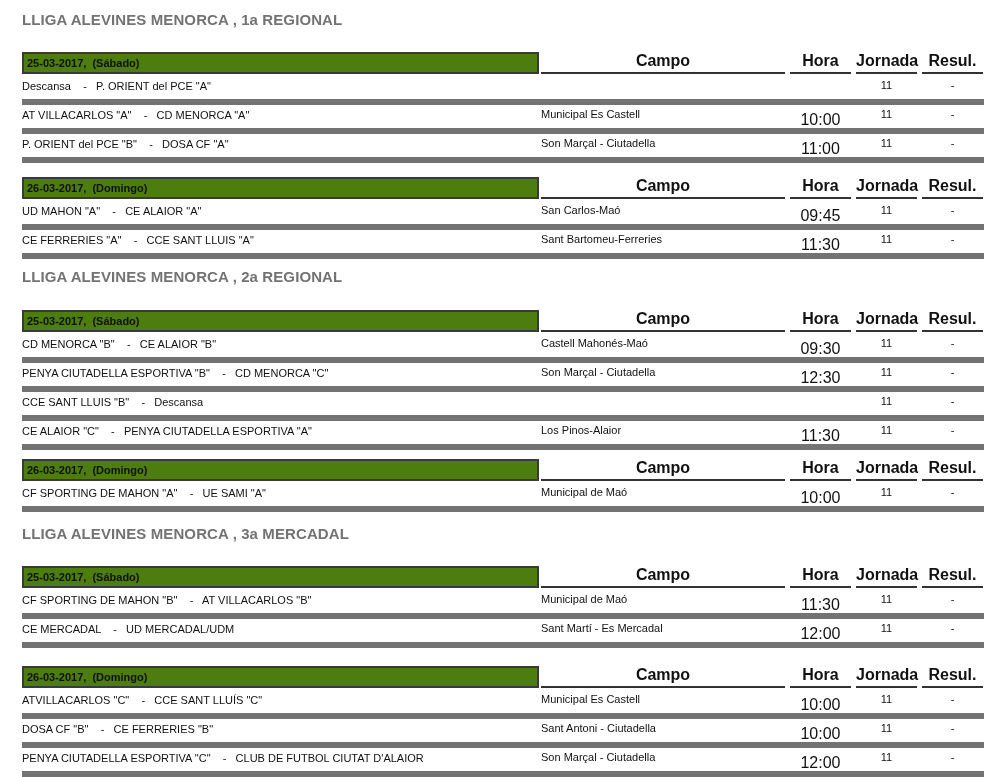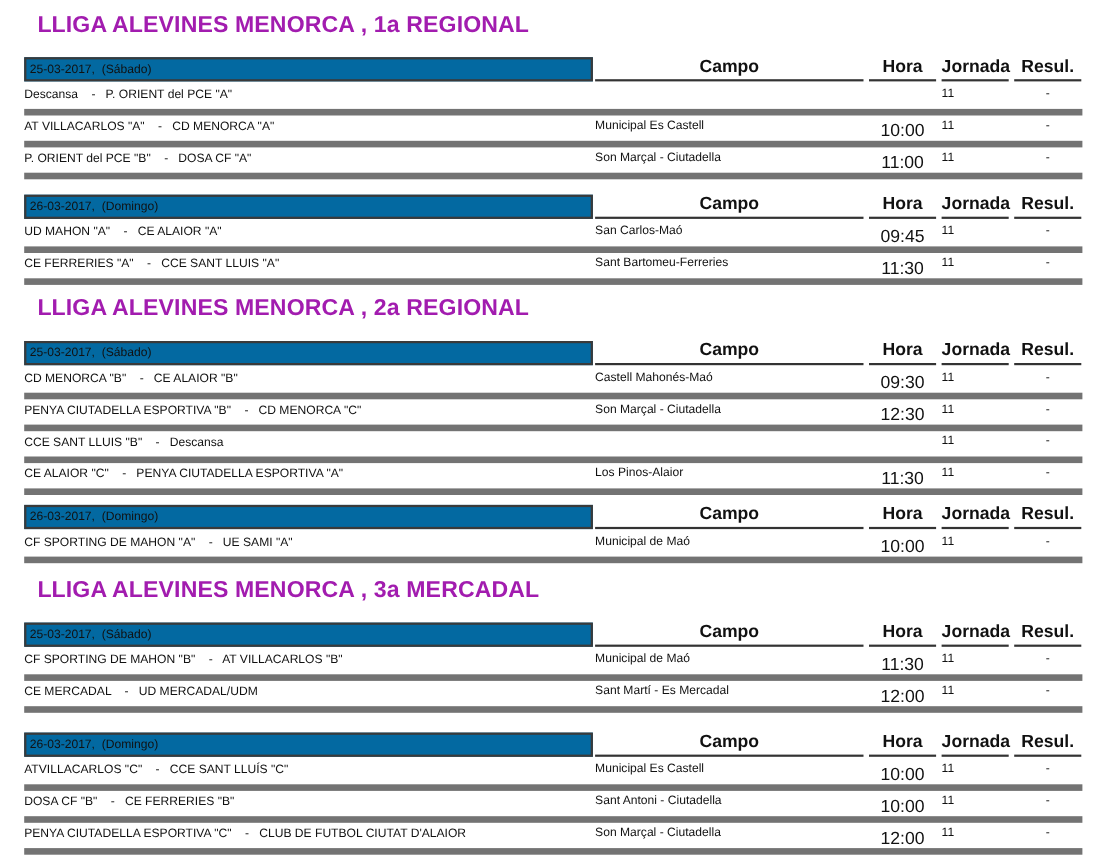--- a/index.html
+++ b/index.html
@@ -1,49 +1,49 @@
 <!DOCTYPE html>
 <html><head>
   <meta charset="utf-8">
   <style>
     html, body { margin: 0; padding: 0; background: #ffffff; }
     body {
       width: 1000px; height: 777px; overflow: hidden; position: relative;
       font-family: "Liberation Sans", sans-serif; color: #111;
     }
     .league-title {
-      position: absolute; left: 34px;
-      font-size: 21px; font-weight: bold; letter-spacing: 0.1px;
-      color: #a21caf; white-space: nowrap;
+      position: absolute; left: 22px;
+      font-size: 15px; font-weight: bold; letter-spacing: 0.1px;
+      color: #737373; white-space: nowrap;
     }
     .day-block { position: absolute; left: 22px; width: 962px; }
     .day-head { position: relative; height: 22px; }
     .date-box {
       position: absolute; left: 0; top: 0; width: 510px; height: 18px;
-      background: #0369a1; border: 2px solid #3a3a3a;
-      font-size: 11px; font-weight: normal; line-height: 18px; padding-left: 3px;
+      background: #4d7c0f; border: 2px solid #3a3a3a;
+      font-size: 11px; font-weight: bold; line-height: 18px; padding-left: 3px;
       box-sizing: content-box; white-space: pre;
     }
     .col-head {
       position: absolute; top: 0; height: 20px; line-height: 18px;
       font-size: 16px; font-weight: bold; text-align: center;
       border-bottom: 2px solid #333;
     }
     .ch-campo { left: 519px; width: 244px; }
     .ch-hora { left: 768px; width: 61px; text-align: center; }
     .ch-jornada { left: 834px; width: 61px; }
     .ch-resul { left: 900px; width: 61px; }
     .row {
       position: relative; height: 23px; border-bottom: 6px solid #737373;
       font-size: 11px; margin-top: 0;
     }
     .row .match { position: absolute; left: 0; top: 4px; white-space: pre; }
     .row .campo { position: absolute; left: 519px; top: 3px; white-space: nowrap; }
     .row .hora { position: absolute; left: 768px; width: 61px; top: 6px; text-align: center; font-size: 16px; }
-    .row .jornada { position: absolute; left: 834px; width: 61px; top: 3px; text-align: left; }
+    .row .jornada { position: absolute; left: 834px; width: 61px; top: 3px; text-align: center; }
     .row .resul { position: absolute; left: 900px; width: 61px; top: 3px; text-align: center; }
     .rows { margin-top: 2px; }
   </style>
 </head>
 <body>
 
 <div class="league-title" style="top:11px;">LLIGA ALEVINES MENORCA , 1a REGIONAL</div>
 
 <div class="day-block" style="top:52px;">
   <div class="day-head">

